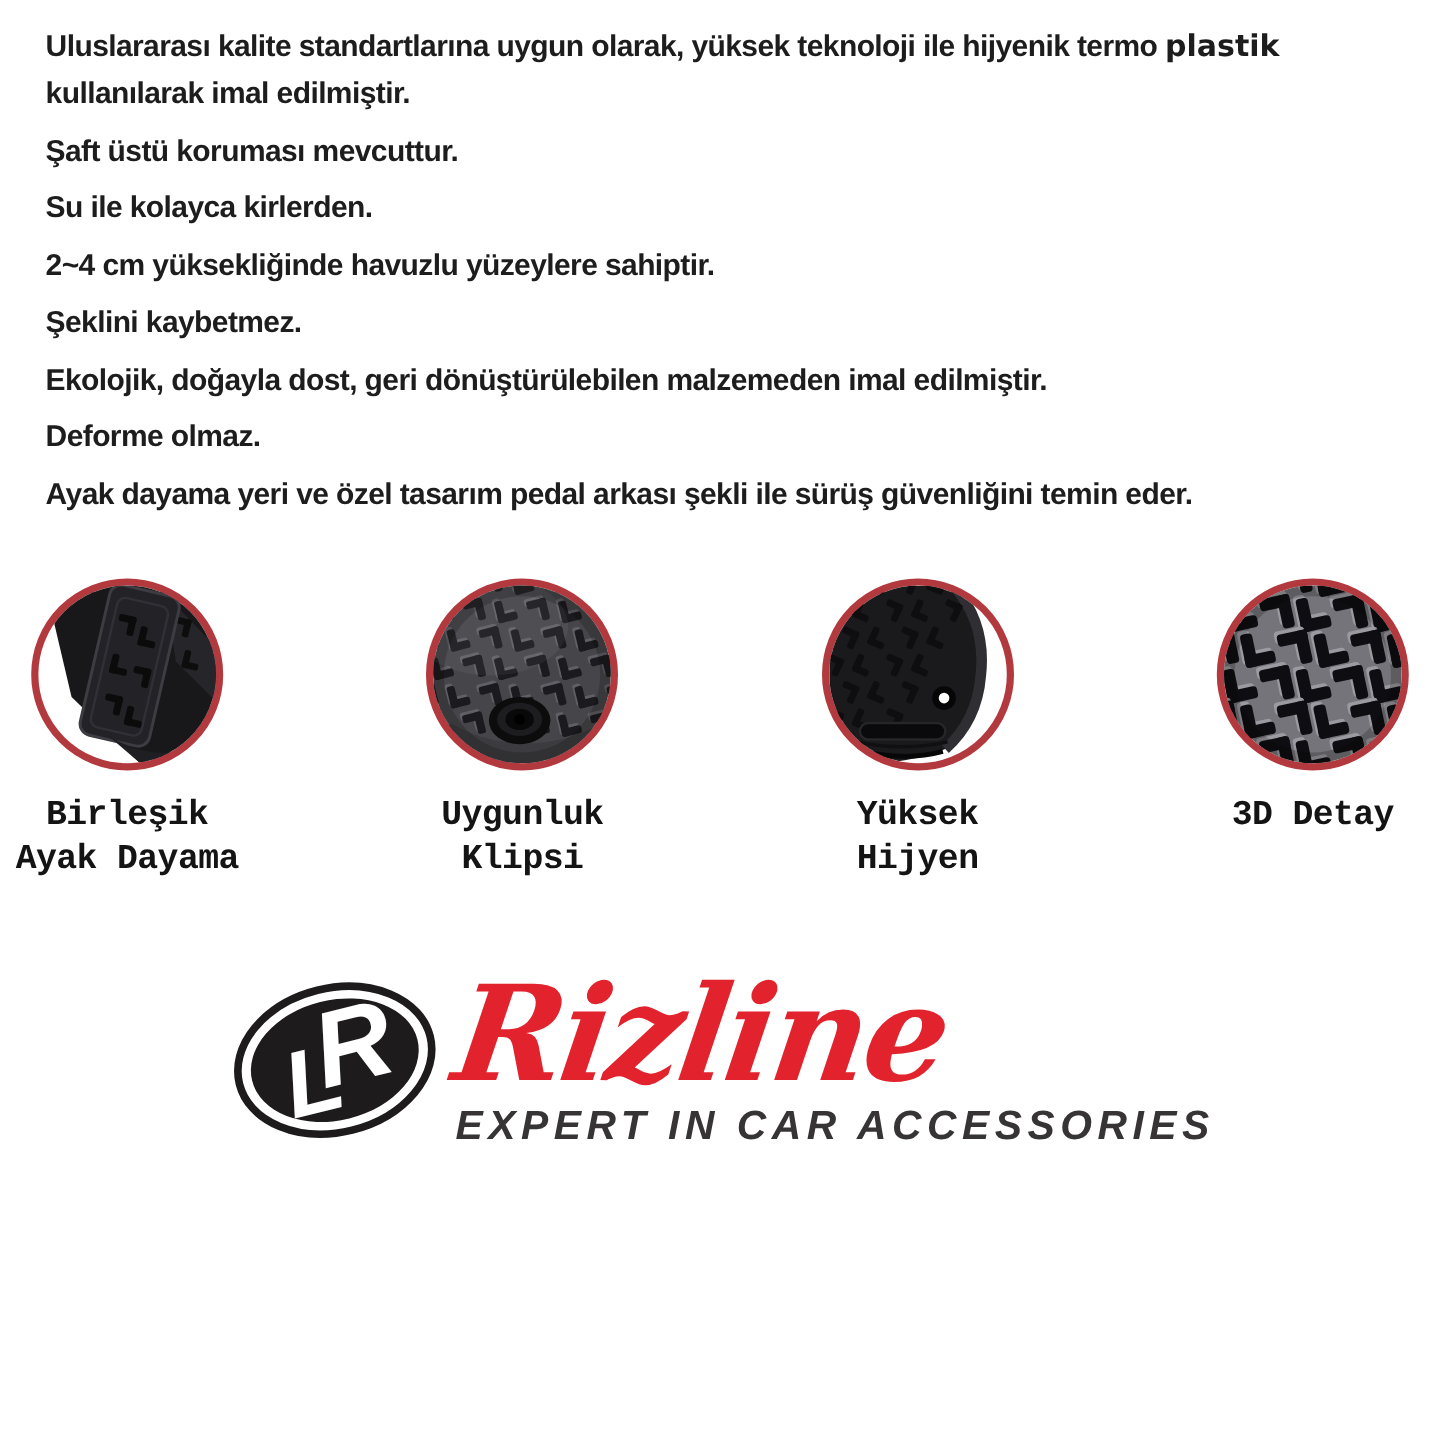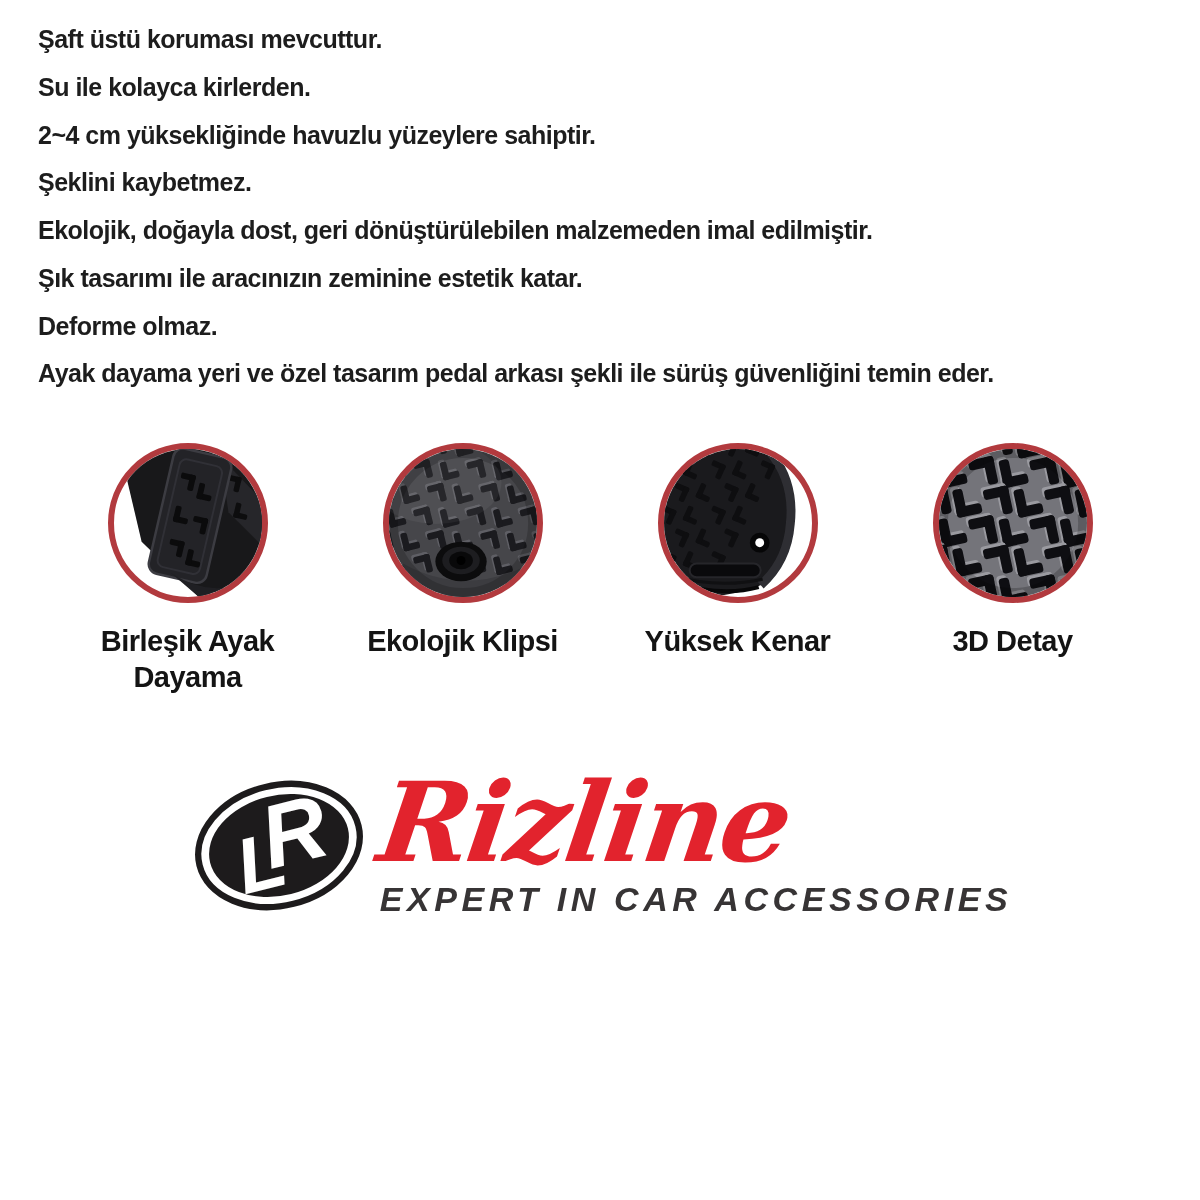--- a/index.html
+++ b/index.html
@@ -9,21 +9,21 @@
   }
   
   .description{padding:20px 20px 0 38px;}
   .feat{
     margin:0 0 9px 0;
     font-size:25px;font-weight:bold;letter-spacing:-0.5px;
     line-height:1.55;color:#1d1d1d;
   }
   .hl{font-family:"DejaVu Sans",sans-serif;letter-spacing:0;}
   
-  .details{display:flex;justify-content:center;gap:63px;margin-top:50px;}
+  .details{display:flex;justify-content:space-between;gap:63px;margin-top:50px;font-family:Liberation Mono, monospace;}
   .detail{margin:0;width:212px;display:flex;flex-direction:column;align-items:center;}
   .photo-ring{
     width:148px;height:148px;border:6px solid #b23a3e;border-radius:50%;
     overflow:hidden;background:#fff;flex:0 0 auto;
   }
   .photo-ring svg{display:block;width:148px;height:148px;}
   figcaption{
     margin-top:20px;font-size:29px;font-weight:bold;letter-spacing:-0.5px;
     line-height:1.25;text-align:center;color:#141414;
   }
@@ -50,26 +50,26 @@
 <svg width="0" height="0" style="position:absolute" aria-hidden="true">
   <defs>
     <g id="stud-shape">
       <rect x="0" y="0" width="20" height="8" rx="2.5"></rect>
       <rect x="12" y="0" width="8" height="22" rx="2.5"></rect>
     </g>
   </defs>
 </svg>
 
 <section class="description">
+  <p class="feat"><span>Uluslararası kalite standartlarına uygun olarak, yüksek teknoloji ile hijyenik termo </span><span class="hl">plastik</span><span> kullanılarak imal edilmiştir.</span></p>
   <p class="feat">Şaft üstü koruması mevcuttur.</p>
   <p class="feat">Su ile kolayca kirlerden.</p>
   <p class="feat">2~4 cm yüksekliğinde havuzlu yüzeylere sahiptir.</p>
   <p class="feat">Şeklini kaybetmez.</p>
   <p class="feat">Ekolojik, doğayla dost, geri dönüştürülebilen malzemeden imal edilmiştir.</p>
-  <p class="feat">Şık tasarımı ile aracınızın zeminine estetik katar.</p>
   <p class="feat">Deforme olmaz.</p>
   <p class="feat">Ayak dayama yeri ve özel tasarım pedal arkası şekli ile sürüş güvenliğini temin eder.</p>
 </section>
 
 <section class="details">
 
   <figure class="detail">
     <div class="photo-ring">
       <svg viewBox="0 0 150 150">
         <polygon points="24,0 150,0 150,150 86,150 28,94 12,26" fill="#18181a"></polygon>
@@ -184,21 +184,21 @@
           </g>
         <path d="M14 116 Q75 150 140 118 L150 150 L0 150 Z" fill="#3c3c40"></path>
         <ellipse cx="73" cy="114" rx="26" ry="20" fill="#0c0c0d"></ellipse>
         <ellipse cx="73" cy="113" rx="19" ry="14" fill="#1d1d20"></ellipse>
         <ellipse cx="73" cy="113" rx="12" ry="9" fill="#09090a"></ellipse>
         <circle cx="73" cy="113" r="4.5" fill="#000000"></circle>
         <ellipse cx="48" cy="34" rx="66" ry="42" fill="#ffffff" opacity="0.05"></ellipse>
         <circle cx="75" cy="75" r="72" fill="none" stroke="#000000" stroke-width="12" opacity="0.18"></circle>
       </svg>
     </div>
-    <figcaption>Ekolojik Klipsi</figcaption>
+    <figcaption>Uygunluk Klipsi</figcaption>
   </figure>
 
   <figure class="detail">
     <div class="photo-ring">
       <svg viewBox="0 0 150 150">
         <path d="M0 0 H105 Q133 32 128 76 Q125 114 98 138 Q58 154 0 150 Z" fill="#1a1a1d"></path>
         <path d="M105 0 Q133 32 128 76 Q125 114 98 138" fill="none" stroke="#2e2e33" stroke-width="9"></path>
         <g class="stud-layer" id="studs-edge">
             <use href="#stud-shape" transform="translate(-12 -12) rotate(24) scale(0.72) rotate(180 10 11)" fill="#0e0e10"></use>
             <use href="#stud-shape" transform="translate(13 -12) rotate(24) scale(0.72)" fill="#0e0e10"></use>
@@ -227,21 +227,21 @@
             <use href="#stud-shape" transform="translate(25 103) rotate(24) scale(0.72) rotate(180 10 11)" fill="#0e0e10"></use>
             <use href="#stud-shape" transform="translate(50 103) rotate(24) scale(0.72)" fill="#0e0e10"></use>
           </g>
         <rect x="26" y="116" width="72" height="14" rx="7" fill="#0a0a0c" stroke="#26262a" stroke-width="2"></rect>
         <path d="M10 136 Q60 150 96 140" fill="none" stroke="#070708" stroke-width="4"></path>
         <path d="M6 128 Q55 142 100 132" fill="none" stroke="#101012" stroke-width="3"></path>
         <circle cx="97" cy="95" r="10" fill="#060607"></circle>
         <circle cx="97" cy="95" r="4.5" fill="#ffffff"></circle>
       </svg>
     </div>
-    <figcaption>Yüksek Kenar</figcaption>
+    <figcaption>Yüksek Hijyen</figcaption>
   </figure>
 
   <figure class="detail">
     <div class="photo-ring">
       <svg viewBox="0 0 150 150">
         <rect x="-5" y="-5" width="160" height="160" fill="#74747a"></rect>
         <g class="stud-layer" id="studs-3d">
             <use href="#stud-shape" transform="translate(-20.5 -20.5) rotate(-12) scale(1.3)" fill="#9a9aa0"></use>
             <use href="#stud-shape" transform="translate(-18 -18) rotate(-12) scale(1.3)" fill="#0e0e12"></use>
             <use href="#stud-shape" transform="translate(10.5 -20.5) rotate(-12) scale(1.3) rotate(180 10 11)" fill="#9a9aa0"></use>

